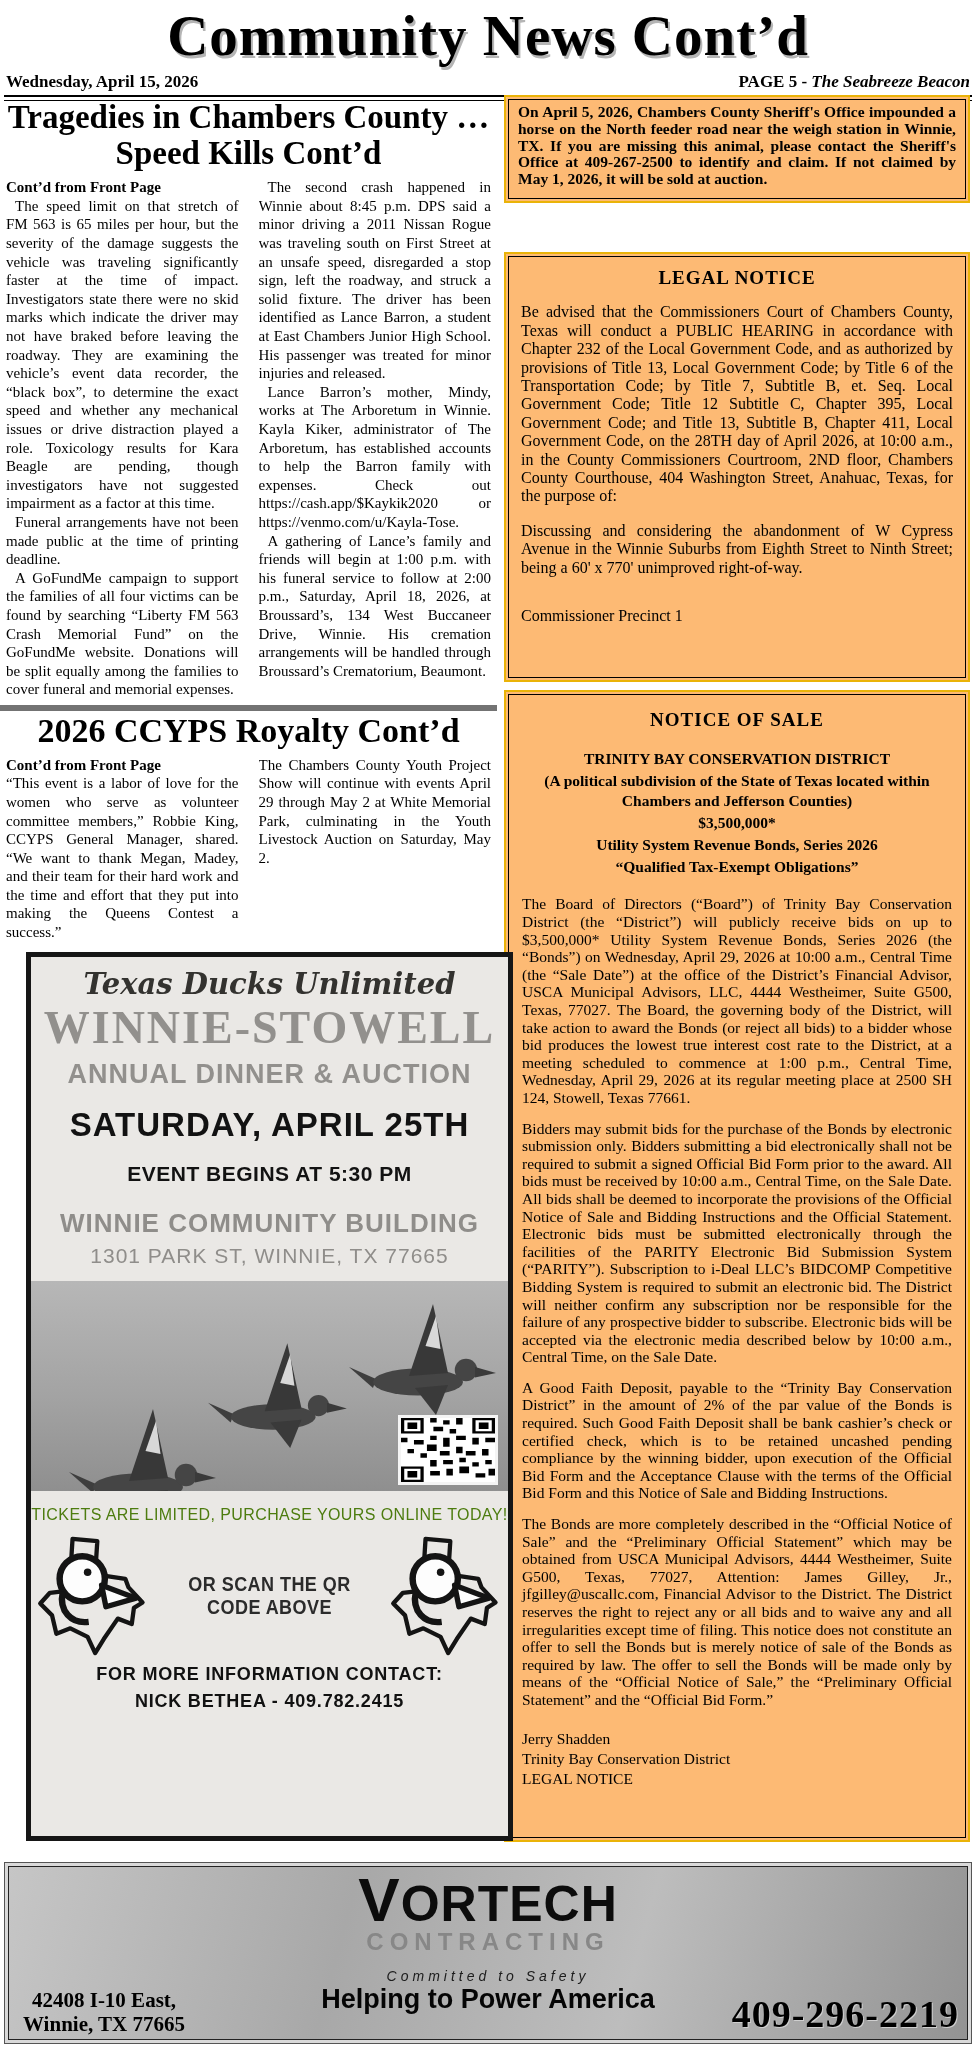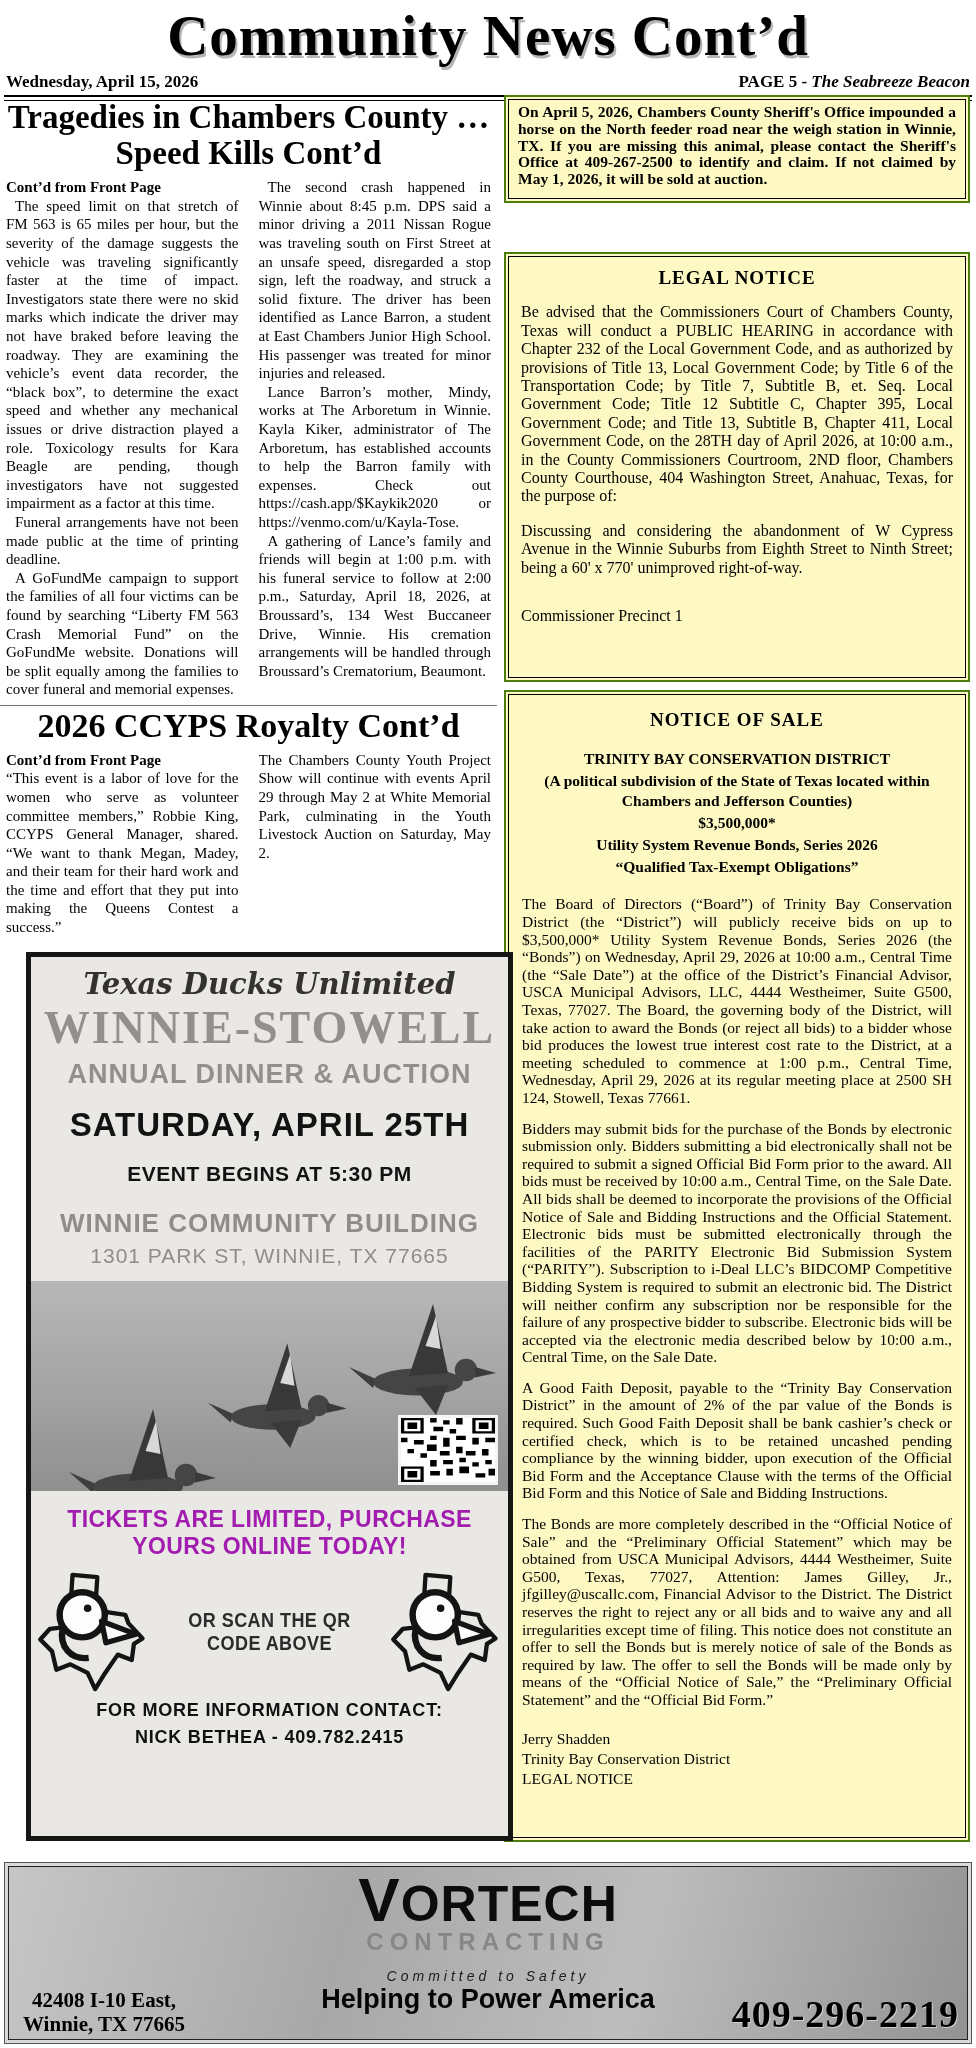--- a/index.html
+++ b/index.html
@@ -8,33 +8,33 @@
   
   .masthead-title{position:absolute;top:0;left:0;width:976px;text-align:center;
     font-size:57px;font-weight:bold;line-height:72px;letter-spacing:1px;
     text-shadow:2px 3px 0 #b5b5b5;}
   .date-row{position:absolute;top:72px;left:6px;width:964px;display:flex;
     justify-content:space-between;font-weight:bold;font-size:17px;}
   .pub-italic{font-style:italic;}
   .top-rule{position:absolute;top:95px;left:4px;width:968px;height:3px;
     border-top:2px solid #000;border-bottom:1px solid #000;}
   
-  .obox{position:absolute;border:2px solid #4d7c0f;padding:2px;box-sizing:border-box;background:#fef9c3;}
+  .obox{position:absolute;border:2px solid #eab308;padding:2px;box-sizing:border-box;background:#fdba74;}
   .ibox{border:1px solid #000;height:100%;box-sizing:border-box;overflow:hidden;}
   
   .speed{position:absolute;top:100px;left:0;width:497px;}
   .headline{font-size:33px;font-weight:bold;text-align:center;line-height:1.08;}
   .cols{display:flex;gap:20px;padding:0 6px;margin-top:7px;overflow:hidden;}
   .col{flex:1;font-size:15px;line-height:18.6px;text-align:justify;overflow:hidden;}
   .contd{font-weight:bold;}
   .col p{margin:0;text-indent:9px;}
   .col p.noindent{text-indent:0;}
   .speed .cols{height:522px;}
   
-  .ccyps{position:absolute;top:705px;left:0;width:497px;border-top:1px solid #737373;}
+  .ccyps{position:absolute;top:705px;left:0;width:497px;border-top:6px solid #737373;}
   .ccyps .headline{font-size:34px;margin-top:2px;}
   .ccyps .cols{height:196px;margin-top:6px;}
   
   .horse-box{top:95px;left:504px;width:466px;height:108px;}
   .horse-box .ibox{padding:4px 9px;font-weight:bold;font-size:15.5px;line-height:16.8px;text-align:justify;}
   .legal-box{top:252px;left:504px;width:466px;height:430px;}
   .legal-box .ibox{padding:10px 12px;font-size:16px;line-height:18.4px;}
   .box-title{text-align:center;font-weight:bold;font-size:19px;letter-spacing:1px;margin:2px 0 16px 0;}
   .legal-box p{margin:0 0 16px 0;text-align:justify;}
   .legal-sig{margin-top:30px;}
@@ -58,21 +58,21 @@
   .ad-date{margin-top:16px;font-weight:800;font-size:33px;color:#121212;letter-spacing:1px;}
   .ad-time{margin-top:18px;font-weight:bold;font-size:21px;color:#121212;letter-spacing:0.5px;}
   .ad-venue{margin-top:22px;font-weight:bold;font-size:26px;color:#8f8d8a;letter-spacing:1px;}
   .ad-addr{margin-top:5px;font-weight:normal;font-size:21px;color:#8f8d8a;letter-spacing:1px;}
   .ad-photo{margin-top:13px;height:210px;position:relative;
     background:linear-gradient(#b7b7b7 0%,#a3a3a3 55%,#8f8f8f 100%);overflow:hidden;}
   .ad-photo svg.ducks{position:absolute;left:0;top:0;}
   .qr-wrap{position:absolute;right:10px;bottom:6px;width:100px;height:70px;
     background:#f4f4f4;padding:3px;box-sizing:border-box;}
   .qr-wrap svg{width:100%;height:100%;}
-  .ad-tickets{margin-top:15px;font-weight:700;font-size:23px;color:#a21caf;letter-spacing:0.4px;}
+  .ad-tickets{margin-top:15px;font-weight:400;font-size:16px;color:#4d7c0f;letter-spacing:0.4px;}
   .ad-logo-row{display:flex;align-items:center;justify-content:space-between;
     padding:0 6px;margin-top:6px;height:132px;}
   .du-logo{width:112px;height:128px;flex:0 0 auto;}
   .ad-qrnote{flex:1;font-size:20px;color:#2b2b2b;font-weight:600;letter-spacing:0.5px;
     transform:scaleX(0.9);}
   .ad-contact1{font-weight:800;font-size:18px;color:#111;letter-spacing:0.8px;margin-top:2px;}
   .ad-contact2{font-weight:800;font-size:18px;color:#111;letter-spacing:0.8px;margin-top:6px;}
   
   .vortech{position:absolute;top:1862px;left:4px;width:968px;height:182px;
     background:#d9d9d9;border:1px solid #555;padding:3px;box-sizing:border-box;}

